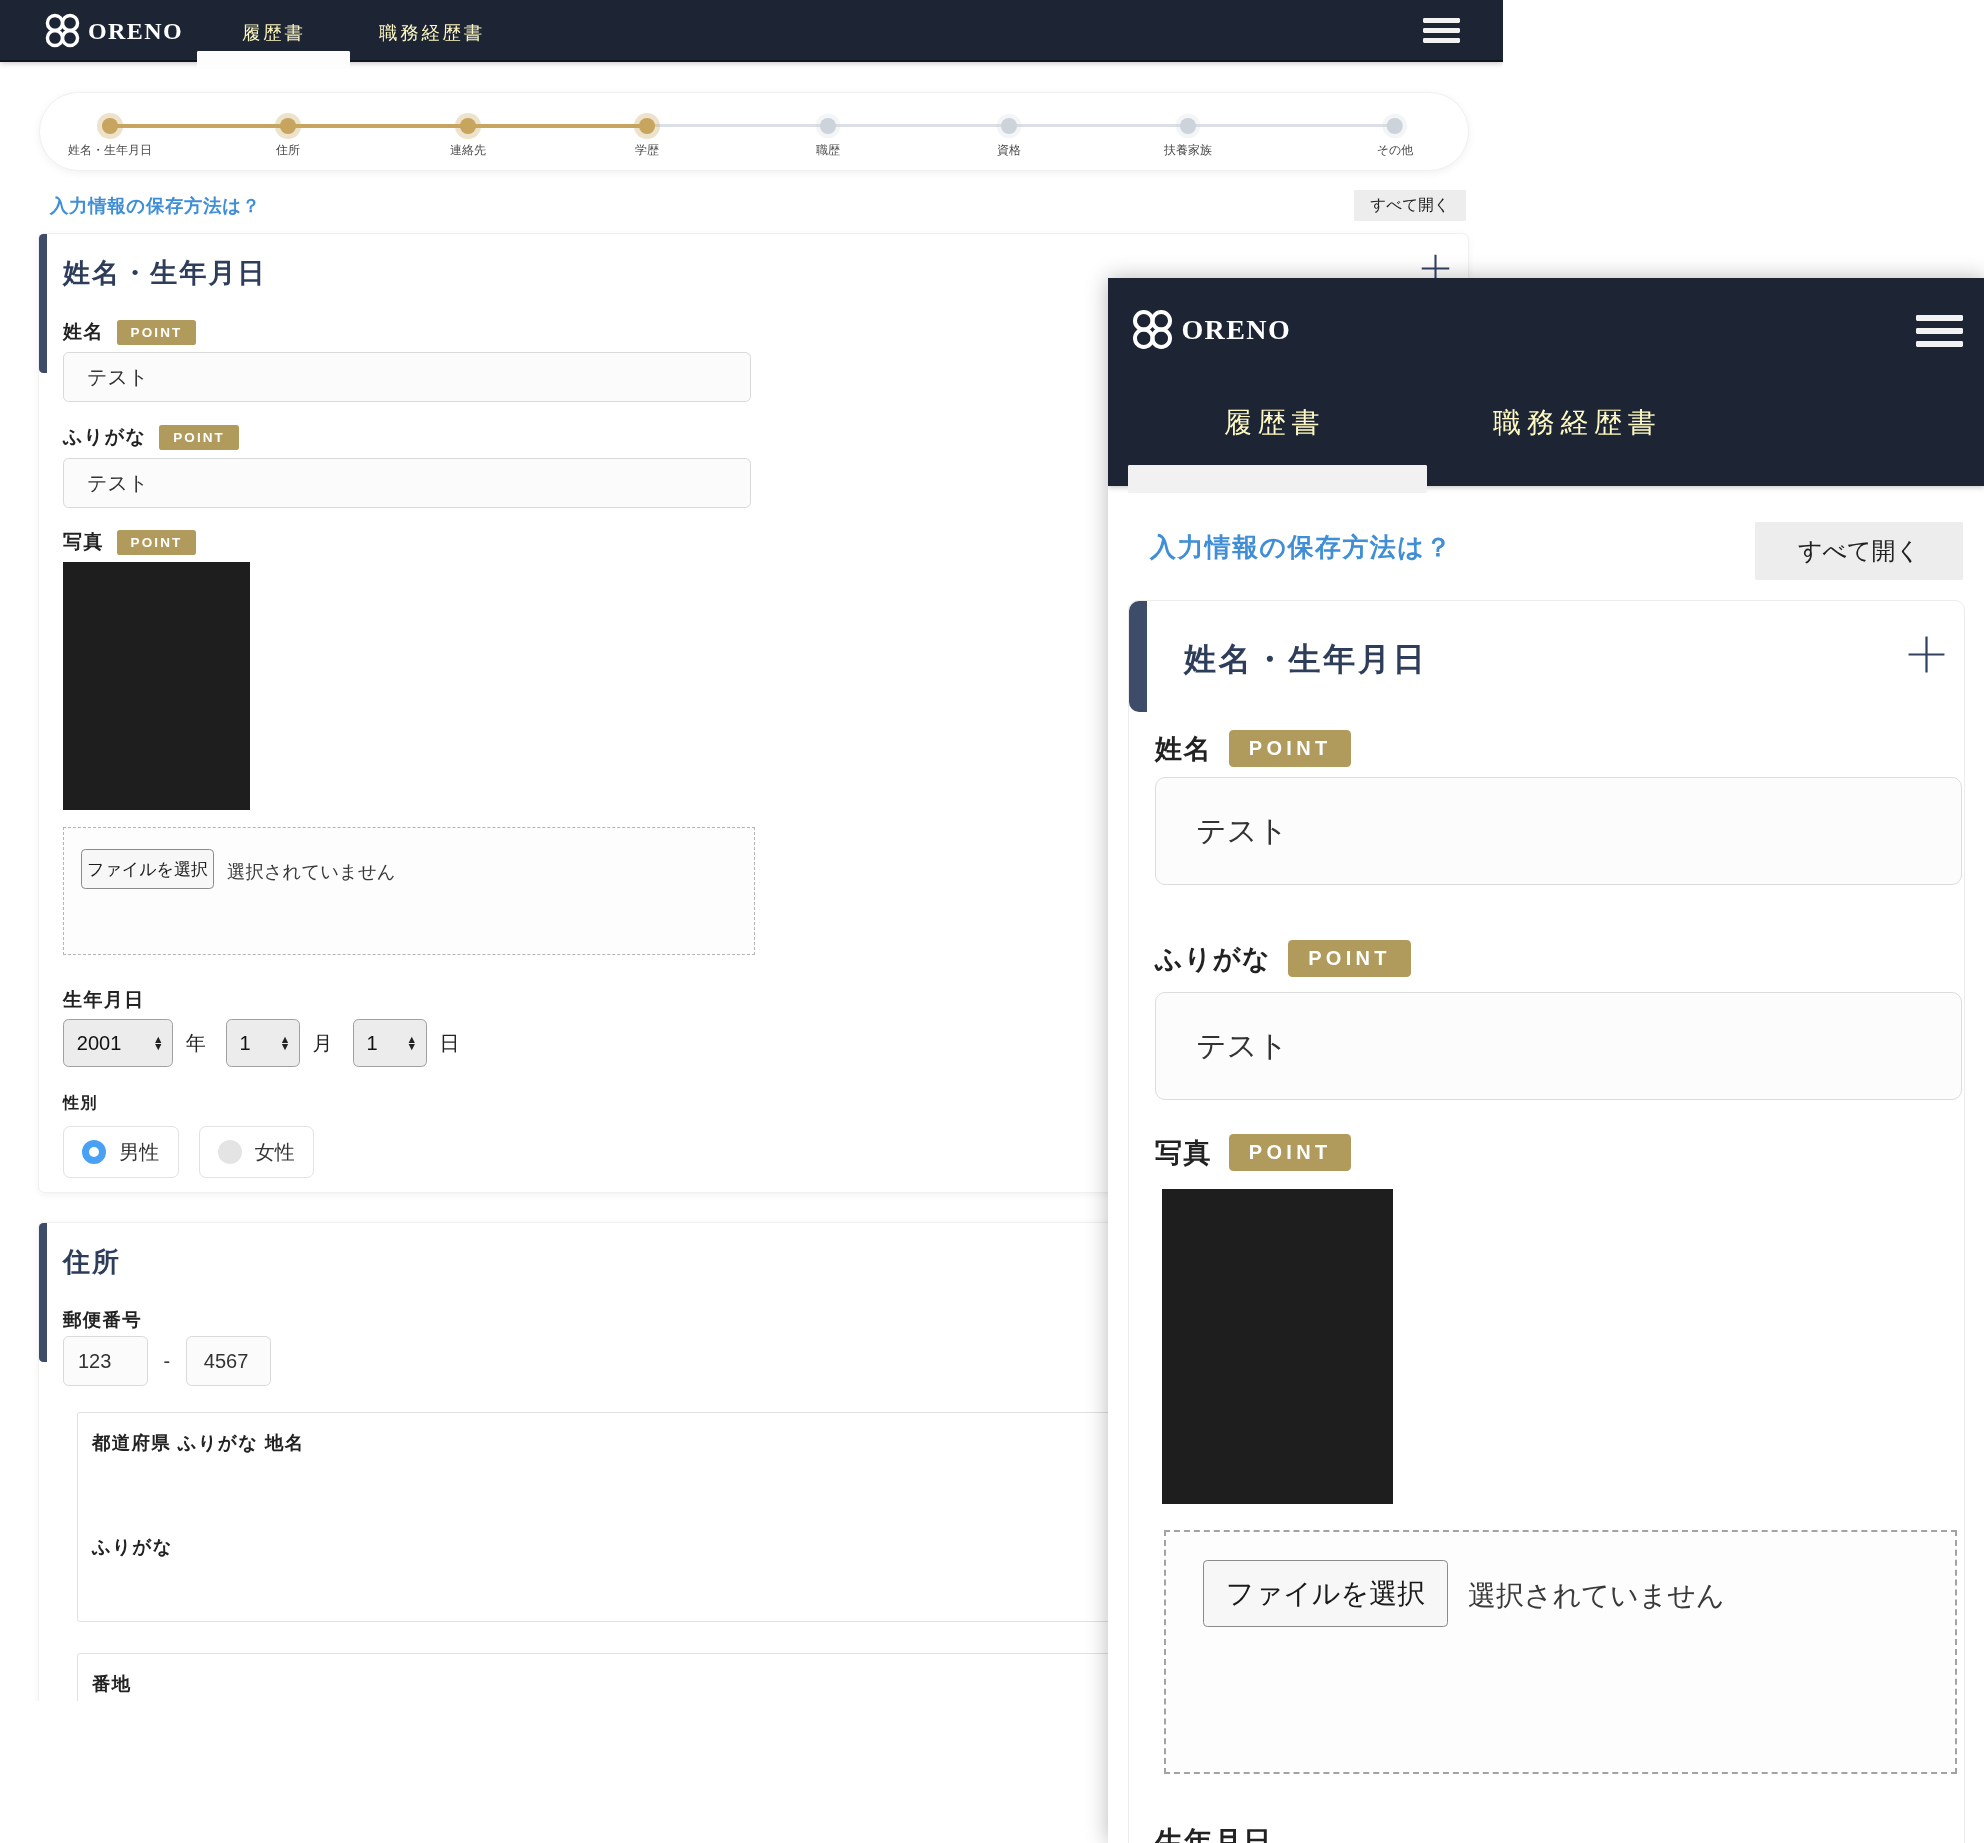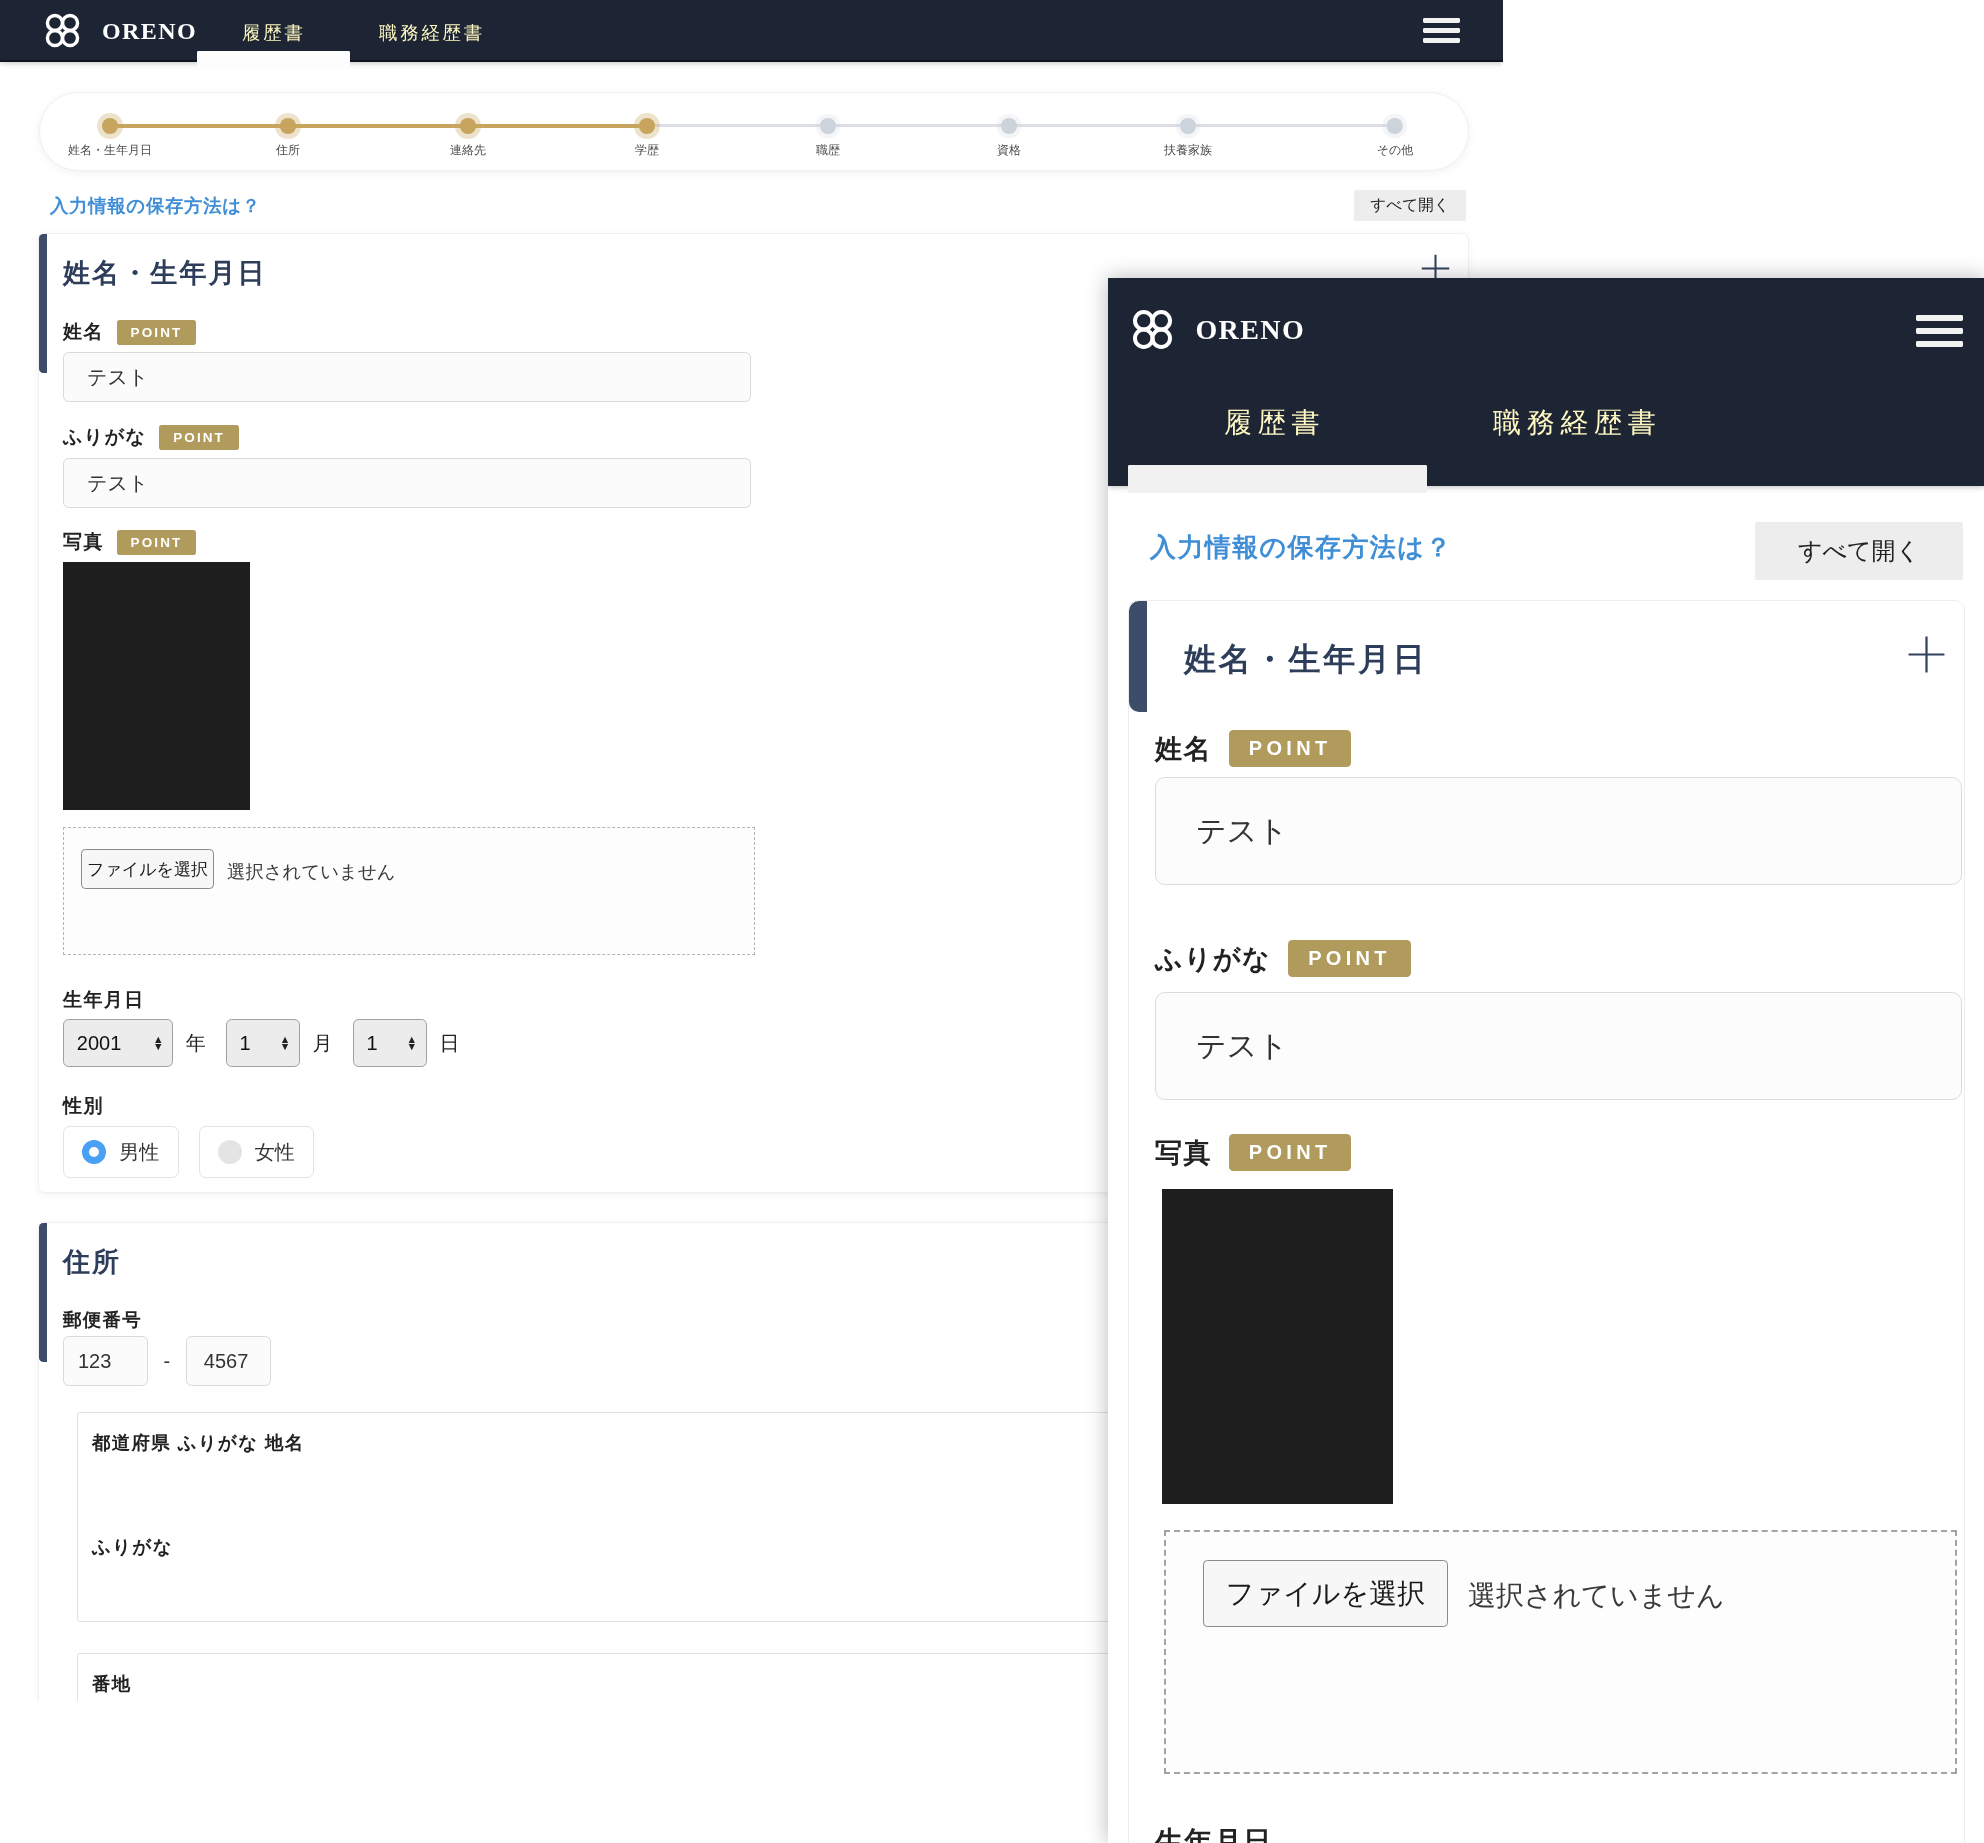--- a/index.html
+++ b/index.html
@@ -4,21 +4,21 @@
 <style>
   * { margin:0; padding:0; box-sizing:border-box; }
   html,body { width:1985px; height:1843px; background:#fff; overflow:hidden;
     font-family:"Liberation Sans","DejaVu Sans",sans-serif; }
   body { position:relative; }
   .abs { position:absolute; }
 
   
   .d-page { left:0; top:0; width:1503px; height:1701px; overflow:hidden; background:#fff; }
   .navbar { background:#1d2433; border-bottom:2.1px solid #10151f; box-shadow:0 1.4px 5.7px rgba(0,0,0,.25); }
-  .logo { display:flex; align-items:center; gap:21px; color:#fff; }
+  .logo { display:flex; align-items:center; gap:7px; color:#fff; }
   .logo-text { font-family:"Liberation Serif","DejaVu Serif",serif; font-weight:bold; letter-spacing:1.4px; color:#fff; }
   .nav-tab { color:#fef9c3; letter-spacing:2.8px; cursor:pointer; }
   .tab-underline { background:#fdfdfd; border-radius:1.4px; }
   .burger span { display:block; background:#f2f2f2; border-radius:1.4px; }
 
   .stepper { background:#fff; border:0.7px solid #f0f0f0; border-radius:40px; box-shadow:0 2.1px 8.5px rgba(0,0,0,.06); }
   .step { position:absolute; top:25px; transform:translateX(-50%); text-align:center; cursor:pointer; }
   .dot { width:15.6px; height:15.6px; border-radius:50%; margin:0 auto; }
   .dot.on  { background:#c8a55e; box-shadow:0 0 0 5px rgba(200,165,94,.32); }
   .dot.off { background:#cdd3db; box-shadow:0 0 0 4.3px rgba(206,211,219,.22); }
@@ -178,21 +178,21 @@
       <div class="sel" style="width:74px;">
         <span class="v">1</span>
         <span class="spin">
             <span>▲</span>
             <span>▼</span>
           </span>
       </div>
       <span class="unit" style="margin:0 0 0 12.8px;">日</span>
     </div>
 
-    <div class="abs lbl" style="left:24px;top:859px;font-size:19px;">性別</div>
+    <div class="abs lbl" style="left:24px;top:859px;font-size:16px;">性別</div>
     <div class="abs" style="left:24px;top:892px;display:flex;gap:20px;">
       <div class="optbox" style="height:52px;">
         <span class="rad sel-on"></span>
         <span class="opt-label">男性</span>
       </div>
       <div class="optbox" style="height:52px;">
         <span class="rad sel-off"></span>
         <span class="opt-label">女性</span>
       </div>
     </div>

